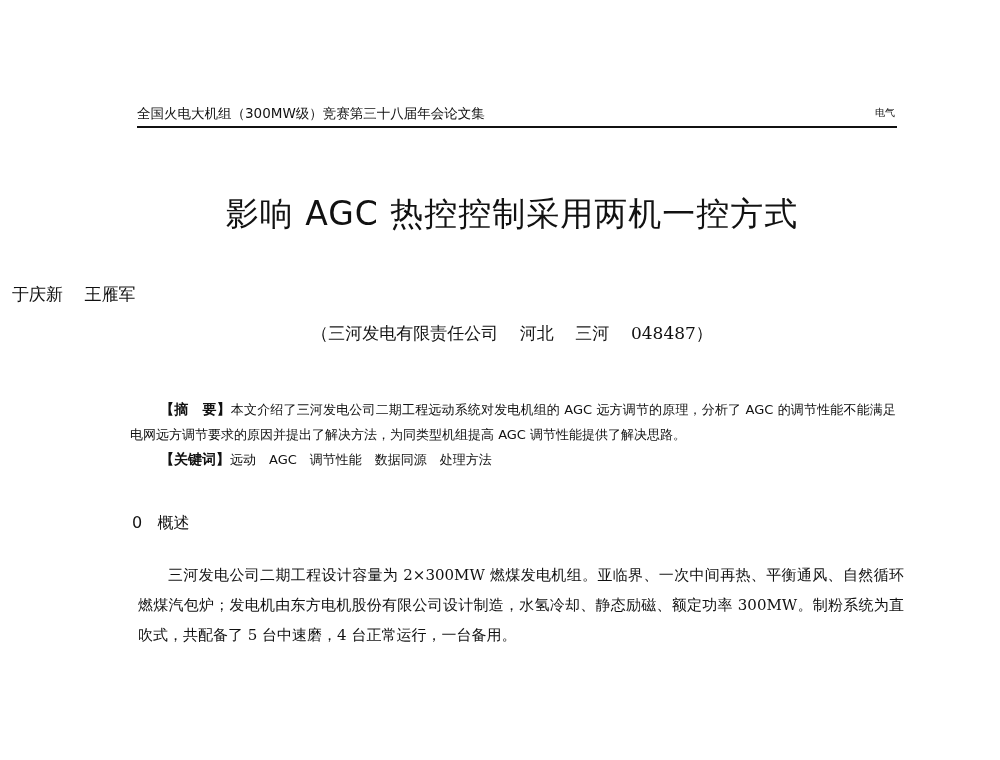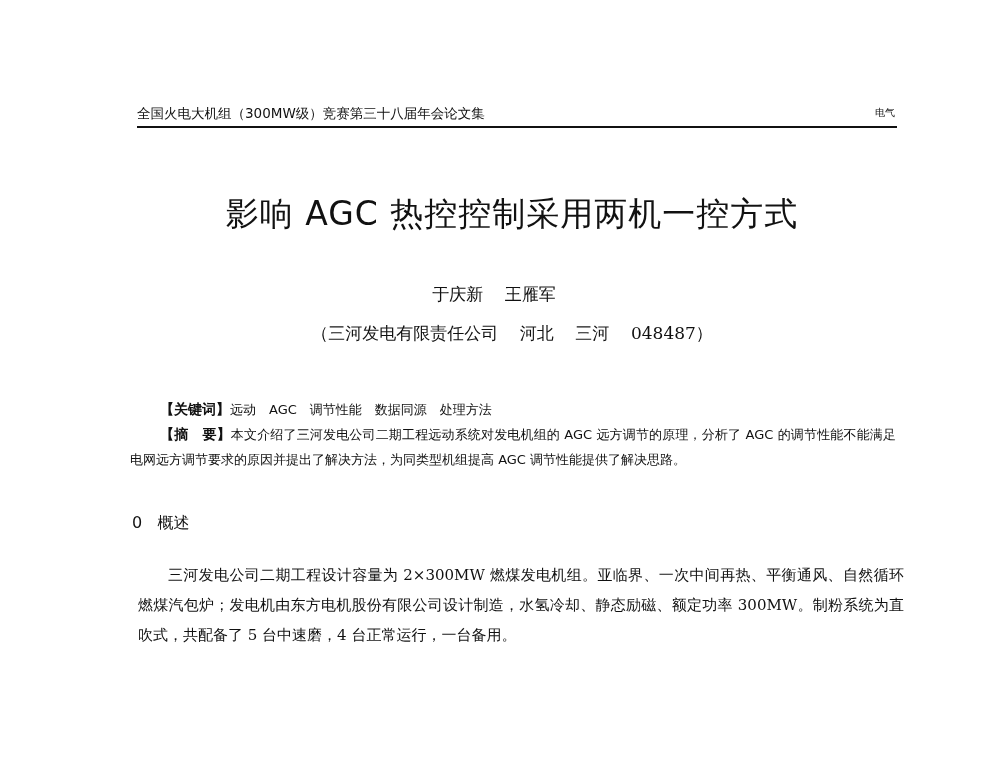--- a/index.html
+++ b/index.html
@@ -42,21 +42,20 @@
     text-align: center;
     font-family: "DejaVu Sans", sans-serif;
     font-size: 33px;
     line-height: 44px;
     letter-spacing: 1px;
   }
   .authors {
     position: absolute;
     left: 0; width: 964px;
     top: 283px;
-    text-align: center;
     font-size: 17px;
     line-height: 22px;
     white-space: pre;
   }
   .affiliation {
     position: absolute;
     left: 0; width: 1000px;
     top: 321px;
     text-align: center;
     font-size: 17px;
@@ -117,22 +116,22 @@
     <span class="right">电气</span>
   </div>
 
   <div class="title">影响 AGC 热控控制采用两机一控方式</div>
 
   <div class="authors">于庆新    王雁军</div>
 
   <div class="affiliation">（三河发电有限责任公司    河北    三河    048487）</div>
 
   <div class="abstract">
+    <p class="indent"><span class="label">【摘　要】</span><span>本文介绍了三河发电公司二期工程远动系统对发电机组的 AGC 远方调节的原理，分析了 AGC 的调节性能不能满足电网远方调节要求的原因并提出了解决方法，为同类型机组提高 AGC 调节性能提供了解决思路。</span></p>
     <p class="indent"><span class="label">【关键词】</span><span>远动　AGC　调节性能　数据同源　处理方法</span></p>
-    <p class="indent"><span class="label">【摘　要】</span><span>本文介绍了三河发电公司二期工程远动系统对发电机组的 AGC 远方调节的原理，分析了 AGC 的调节性能不能满足电网远方调节要求的原因并提出了解决方法，为同类型机组提高 AGC 调节性能提供了解决思路。</span></p>
   </div>
 
   <div class="section-heading">0   概述</div>
 
   <div class="body-text">
     <p>三河发电公司二期工程设计容量为 2×300MW 燃煤发电机组。亚临界、一次中间再热、平衡通风、自然循环燃煤汽包炉；发电机由东方电机股份有限公司设计制造，水氢冷却、静态励磁、额定功率 300MW。制粉系统为直吹式，共配备了 5 台中速磨，4 台正常运行，一台备用。</p>
   </div>
 
 </div>
 

